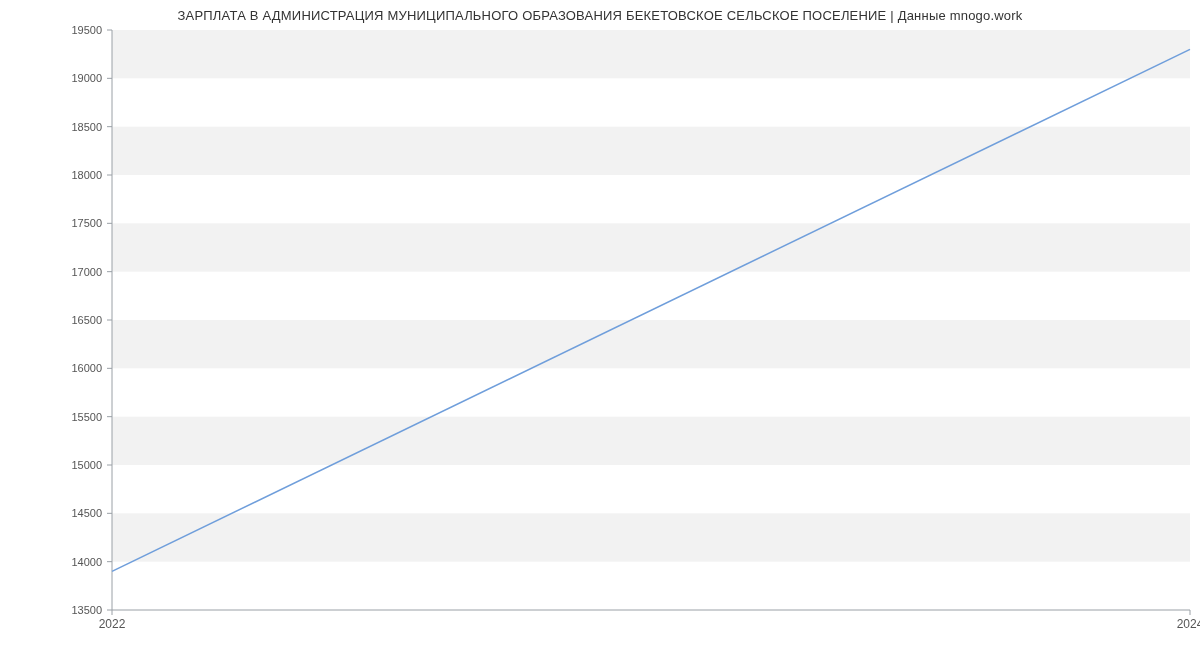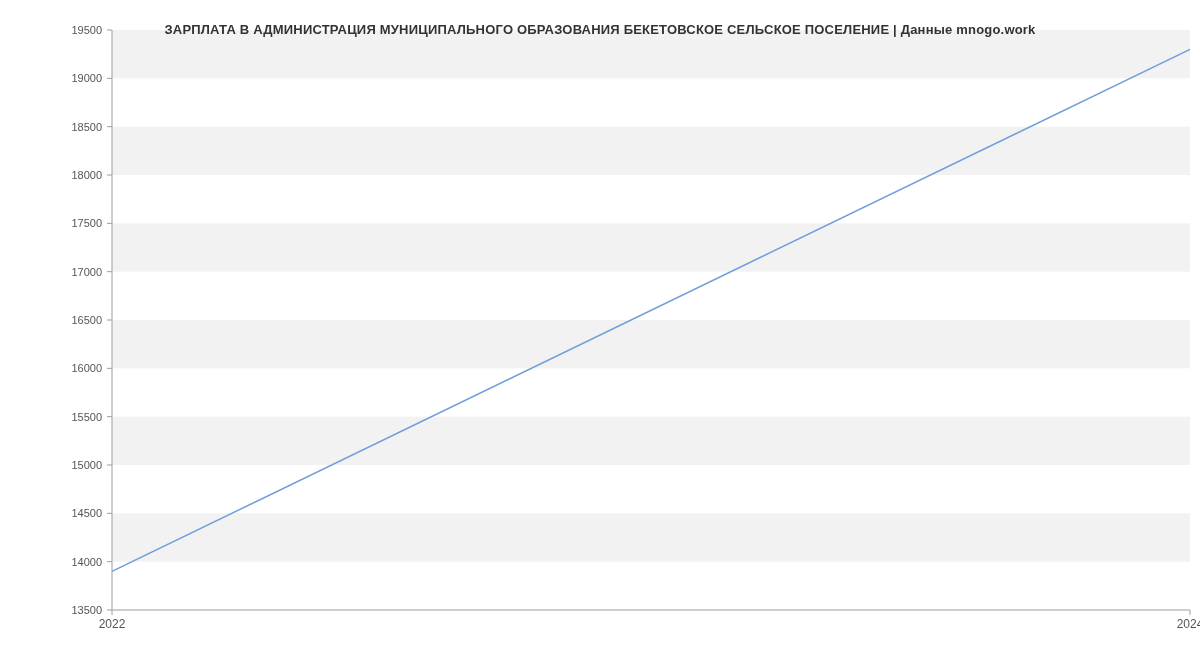--- a/index.html
+++ b/index.html
@@ -11,26 +11,26 @@
     font-family: Verdana, Geneva, sans-serif;
     color: #333;
   }
   .chart-wrap {
     position: relative;
     width: 1200px;
     height: 650px;
   }
   .title {
     position: absolute;
-    top: 22px;
+    top: 8px;
     left: 0;
     right: 0;
     text-align: center;
     font-size: 13px;
-    font-weight: 700;
+    font-weight: 400;
     color: #333;
     letter-spacing: 0.2px;
   }
   svg { display: block; }
   .grid-band { fill: #f2f2f2; }
   .axis-line { stroke: #9aa0a6; stroke-width: 1; }
   .tick text { font-size: 11px; fill: #555; font-family: Verdana, Geneva, sans-serif; }
   .x-tick text { font-size: 12px; }
   .series-line { fill: none; stroke: #6f9edb; stroke-width: 1.5; }
 </style>

